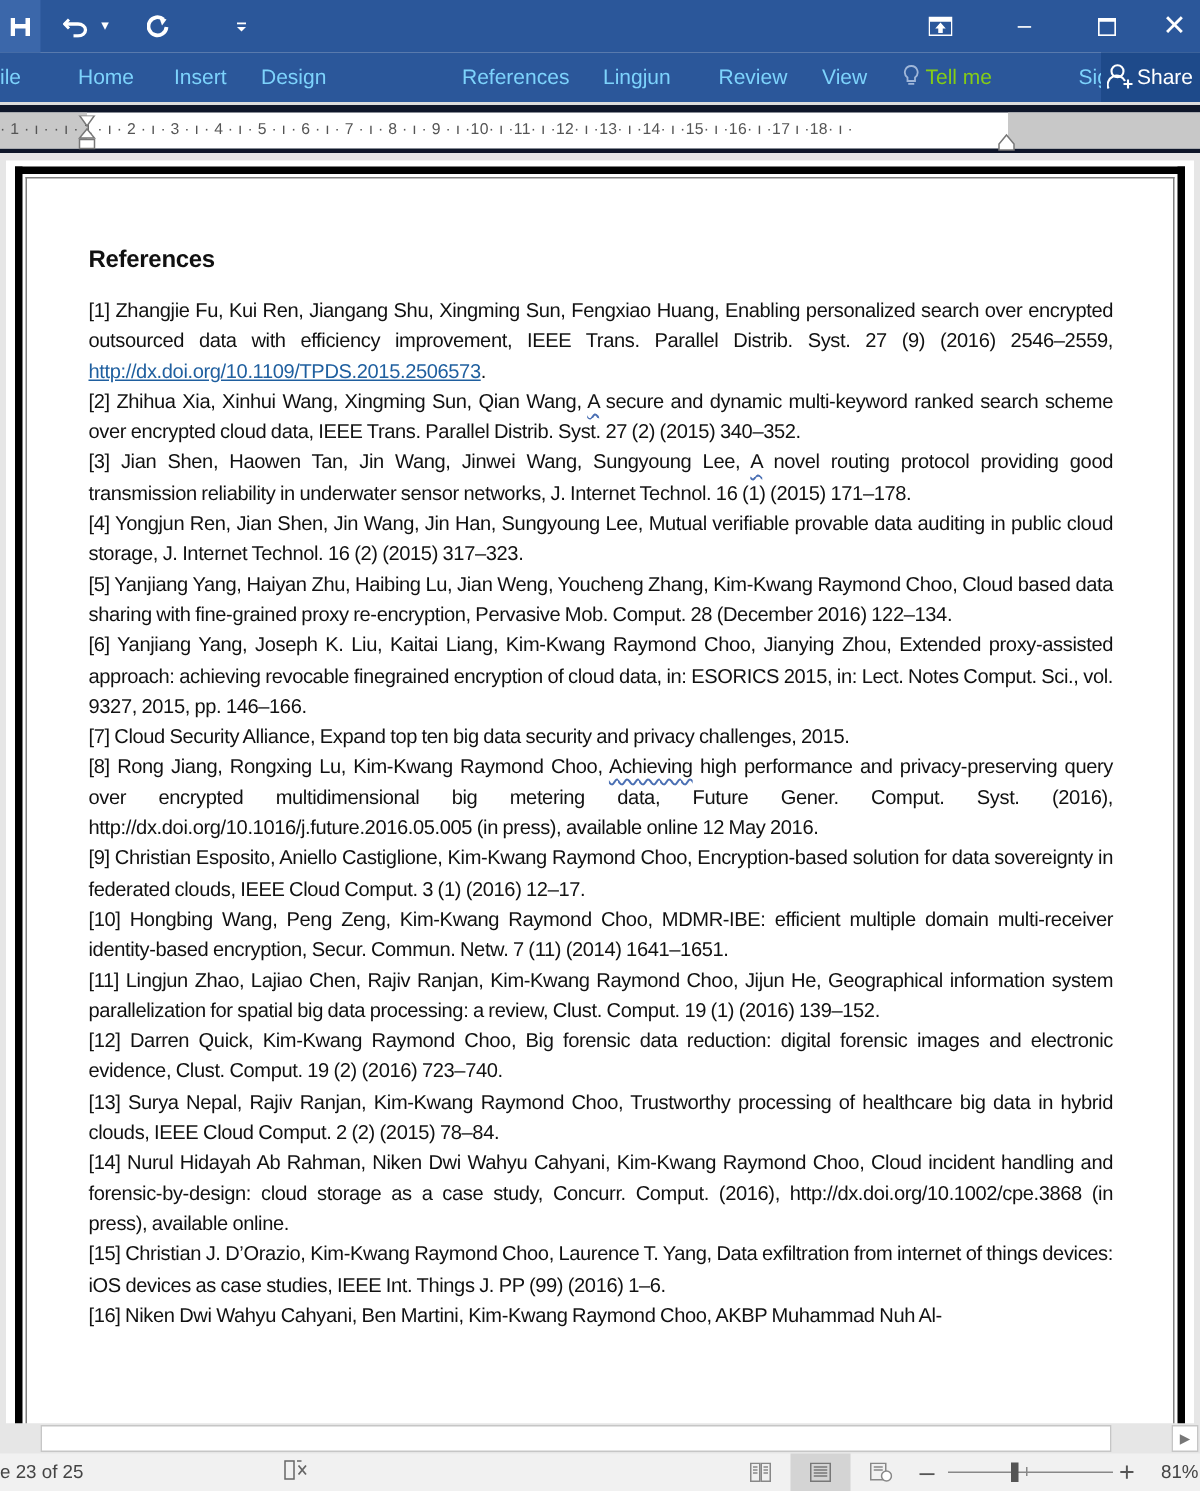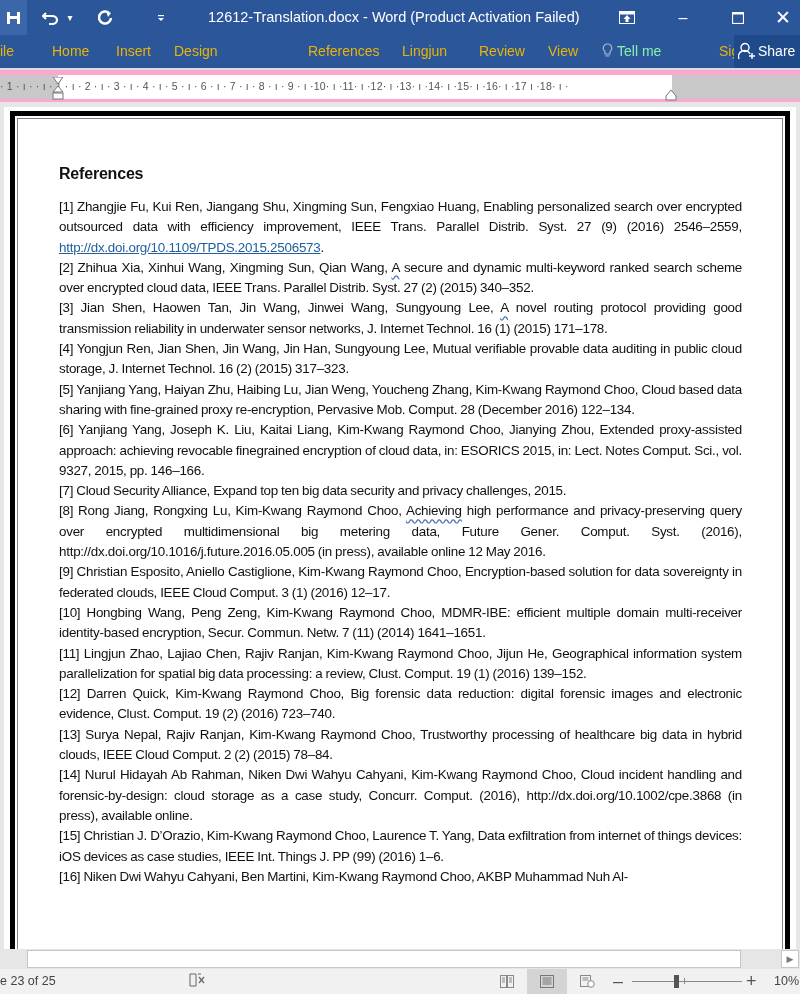--- a/index.html
+++ b/index.html
@@ -3,24 +3,24 @@
 <meta charset="utf-8">
 <style>
   * { box-sizing: border-box; margin: 0; padding: 0; }
   html, body { width: 800px; height: 994px; overflow: hidden; background: #e6e6e6; font-family: "Liberation Sans", "DejaVu Sans", sans-serif; }
   .titlebar { position: absolute; left: 0; top: 0; width: 800px; height: 35px; background: #2b579a; color: #fff; }
   .titlebar .qa { position: absolute; top: 0; height: 35px; display: flex; align-items: center; justify-content: center; font-size: 17px; color: #fff; }
   .titlebar .save { left: 0; width: 27px; background: #3b67aa; }
   .titlebar .title { position: absolute; left: 208px; top: 0; height: 35px; line-height: 35px; font-size: 14.5px; color: #fff; white-space: nowrap; }
   .winbtn { position: absolute; top: 0; height: 35px; width: 46px; display: flex; align-items: center; justify-content: center; color: #fff; font-size: 16px; }
   .ribbon { position: absolute; left: 0; top: 35px; width: 800px; height: 33px; background: #2b579a; color: #fff; }
-  .tab { position: absolute; top: 0; height: 33px; line-height: 33px; font-size: 14px; color: #eab308; white-space: nowrap; }
-  .tab.dim { color: #86efac; }
+  .tab { position: absolute; top: 0; height: 33px; line-height: 33px; font-size: 14px; color: #7dd3fc; white-space: nowrap; }
+  .tab.dim { color: #84cc16; }
   .share { position: absolute; left: 734px; top: 0; width: 66px; height: 33px; background: #1e4a8a; line-height: 33px; padding-left: 4px; font-size: 14px; color: #fff; white-space: nowrap; }
-  .ruler-wrap { position: absolute; left: 0; top: 68px; width: 800px; height: 34px; background: #f9a8d4; border-top: 2px solid #dcdcdc; }
+  .ruler-wrap { position: absolute; left: 0; top: 68px; width: 800px; height: 34px; background: #0f172a; border-top: 2px solid #dcdcdc; }
   .ruler { position: absolute; top: 5px; left: 0; width: 800px; height: 24px; background: #fff; font-size: 10.5px; color: #555; }
   .ruler .gray-l { position: absolute; left: 0; top: 0; width: 58px; height: 24px; background: #c8c8c8; }
   .ruler .gray-r { position: absolute; left: 672px; top: 0; width: 128px; height: 24px; background: #c8c8c8; }
   .ruler .ticks { position: absolute; left: 0; top: 5px; width: 800px; white-space: nowrap; letter-spacing: 0.2px; }
   .ruler .indent { position: absolute; left: 52px; top: 2px; width: 12px; height: 26px; }
   .ruler .rindent { position: absolute; left: 665px; top: 14px; width: 12px; height: 12px; }
   .page-area { position: absolute; left: 0; top: 102px; width: 800px; height: 847px; background: #e6e6e6; overflow: hidden; }
   .page { position: absolute; left: 4px; top: 5px; width: 792px; height: 900px; background: #fff; }
   .page .border-outer { position: absolute; left: 6px; top: 4px; width: 780px; height: 900px; border: 5px solid #000; border-bottom: none; }
   .page .border-inner { position: absolute; left: 13px; top: 11px; width: 766px; height: 900px; border: 1px solid #808080; border-bottom: none; }
@@ -63,21 +63,20 @@
         <path d="M11 3 A6 6 0 1 0 13 8" stroke="#fff" stroke-width="2.5" fill="none"></path>
         <path d="M8 1 L13 3 L10 7" fill="#fff"></path>
       </svg>
   </div>
   <div class="qa" style="left:155px;width:12px;font-size:11px;">
     <svg width="8" height="10" viewBox="0 0 8 10">
         <rect x="1" y="2" width="6" height="1.2" fill="#fff"></rect>
         <path d="M1 5 H7 L4 8 Z" fill="#fff"></path>
       </svg>
   </div>
-  <div class="title">12612-Translation.docx - Word (Product Activation Failed)</div>
   <div class="winbtn" style="left:604px;">
     <svg width="16" height="13" viewBox="0 0 16 13">
         <rect x="0.5" y="0.5" width="15" height="12" fill="none" stroke="#fff"></rect>
         <rect x="0.5" y="0.5" width="15" height="3" fill="#fff"></rect>
         <path d="M8 4 L4.5 8 H6.5 V11 H9.5 V8 H11.5 Z" fill="#fff"></path>
       </svg>
   </div>
   <div class="winbtn" style="left:660px;">–</div>
   <div class="winbtn" style="left:715px;">
     <svg width="12" height="12" viewBox="0 0 12 12">
@@ -188,14 +187,14 @@
         <rect x="0.5" y="0.5" width="10" height="11" fill="none" stroke="#888"></rect>
         <path d="M2.5 3 H8.5 M2.5 5 H8.5" stroke="#888"></path>
         <circle cx="11" cy="9" r="3.3" fill="#fff" stroke="#888"></circle>
       </svg>
   </div>
   <div class="sb" style="left:613px;font-size:18px;color:#555;">–</div>
   <div class="zoom-line"></div>
   <div class="zoom-mid"></div>
   <div class="zoom-thumb"></div>
   <div class="sb" style="left:746px;font-size:18px;color:#555;">+</div>
-  <div class="sb" style="left:774px;">10%</div>
+  <div class="sb" style="left:774px;">81%</div>
 </div>
 
 </body></html>

